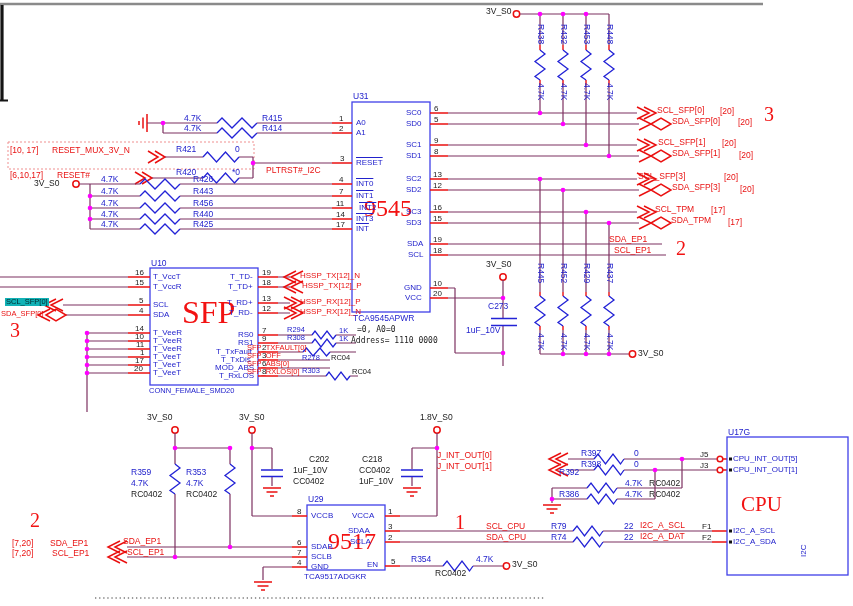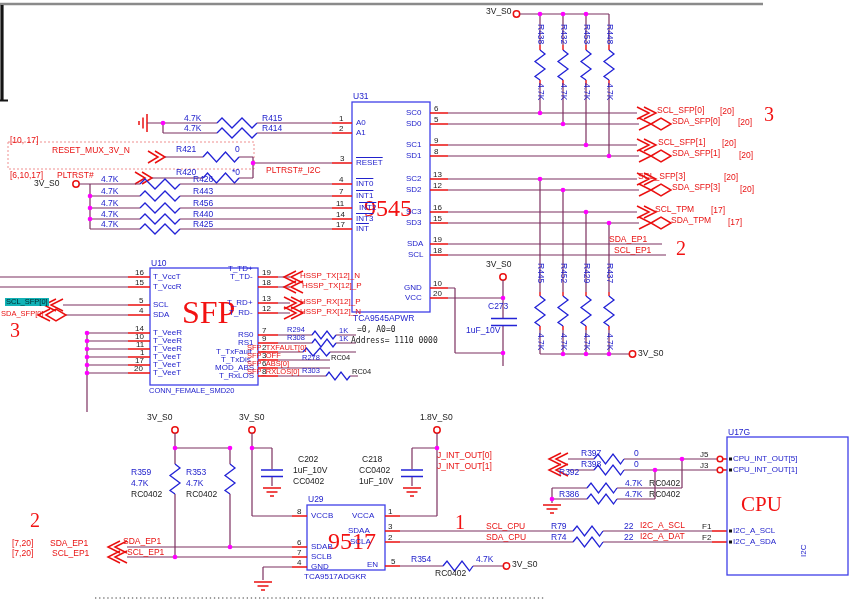--- a/index.html
+++ b/index.html
@@ -267,27 +267,27 @@
 <div class="t blue s8" style="left:406px;top:218px">SD3</div>
 <div class="t blue s8" style="left:407px;top:239px">SDA</div>
 <div class="t blue s8" style="left:408px;top:250px">SCL</div>
 <div class="t blue s8" style="left:404px;top:283px">GND</div>
 <div class="t blue s8" style="left:405px;top:293px">VCC</div>
 
 <div class="t blue" style="left:184px;top:114px">4.7K</div>
 <div class="t blue" style="left:262px;top:114px">R415</div>
 <div class="t blue" style="left:184px;top:124px">4.7K</div>
 <div class="t blue" style="left:262px;top:124px">R414</div>
-<div class="t red" style="left:10px;top:136px">[10, 17]</div>
+<div class="t red" style="left:10px;top:146px">[10, 17]</div>
 <div class="t red" style="left:52px;top:146px">RESET_MUX_3V_N</div>
 <div class="t blue" style="left:176px;top:145px">R421</div>
 <div class="t blue" style="left:235px;top:145px">0</div>
 <div class="t red" style="left:266px;top:166px">PLTRST#_I2C</div>
 <div class="t red" style="left:10px;top:171px">[6,10,17]</div>
-<div class="t red" style="left:57px;top:171px">PLTRST#</div>
+<div class="t red" style="left:57px;top:171px">RESET#</div>
 <div class="t blue" style="left:176px;top:168px">R420</div>
 <div class="t blue" style="left:232px;top:168px">*0</div>
 <div class="t blk" style="left:34px;top:179px">3V_S0</div>
 <div class="t blue" style="left:101px;top:175px">4.7K</div>
 <div class="t blue" style="left:193px;top:175px">R426</div>
 <div class="t blue" style="left:101px;top:187px">4.7K</div>
 <div class="t blue" style="left:193px;top:187px">R443</div>
 <div class="t blue" style="left:101px;top:199px">4.7K</div>
 <div class="t blue" style="left:193px;top:199px">R456</div>
 <div class="t blue" style="left:101px;top:210px">4.7K</div>
@@ -359,21 +359,21 @@
 <div class="t blk s8" style="left:262px;top:278px">18</div>
 <div class="t blk s8" style="left:262px;top:294px">13</div>
 <div class="t blk s8" style="left:262px;top:304px">12</div>
 <div class="t blk s8" style="left:262px;top:326px">7</div>
 <div class="t blk s8" style="left:262px;top:334px">9</div>
 <div class="t blk s8" style="left:262px;top:343px">2</div>
 <div class="t blk s8" style="left:262px;top:351px">3</div>
 <div class="t blk s8" style="left:262px;top:359px">6</div>
 <div class="t blk s8" style="left:262px;top:367px">8</div>
 <div class="t blue s8" style="left:230px;top:272px">T_TD-</div>
-<div class="t blue s8" style="left:228px;top:264px">T_TD+</div>
+<div class="t blue s8" style="left:228px;top:282px">T_TD+</div>
 <div class="t blue s8" style="left:227px;top:298px">T_RD+</div>
 <div class="t blue s8" style="left:229px;top:308px">T_RD-</div>
 <div class="t blue s8" style="left:238px;top:330px">RS0</div>
 <div class="t blue s8" style="left:238px;top:338px">RS1</div>
 <div class="t blue s8" style="left:216px;top:347px">T_TxFault</div>
 <div class="t blue s8" style="left:221px;top:355px">T_TxDis</div>
 <div class="t blue s8" style="left:215px;top:363px">MOD_ABS</div>
 <div class="t blue s8" style="left:219px;top:371px">T_RxLOS</div>
 <div class="t red s8" style="left:300px;top:271px">HSSP_TX[12]_N</div>
 <div class="t red s8" style="left:302px;top:281px">HSSP_TX[12]_P</div>
@@ -394,21 +394,21 @@
 
 <div class="t blk" style="left:147px;top:413px">3V_S0</div>
 <div class="t blk" style="left:239px;top:413px">3V_S0</div>
 <div class="t blk" style="left:420px;top:413px">1.8V_S0</div>
 <div class="t blue" style="left:131px;top:468px">R359</div>
 <div class="t blue" style="left:131px;top:479px">4.7K</div>
 <div class="t blk" style="left:131px;top:490px">RC0402</div>
 <div class="t blue" style="left:186px;top:468px">R353</div>
 <div class="t blue" style="left:186px;top:479px">4.7K</div>
 <div class="t blk" style="left:186px;top:490px">RC0402</div>
-<div class="t blk" style="left:298px;top:455px">C202</div>
+<div class="t blk" style="left:309px;top:455px">C202</div>
 <div class="t blk" style="left:293px;top:466px">1uF_10V</div>
 <div class="t blk" style="left:293px;top:477px">CC0402</div>
 <div class="t blk" style="left:362px;top:455px">C218</div>
 <div class="t blk" style="left:359px;top:466px">CC0402</div>
 <div class="t blk" style="left:359px;top:477px">1uF_10V</div>
 <div class="t blue" style="left:308px;top:495px">U29</div>
 <div class="bg bg24" style="left:328px;top:529px">9517</div>
 <div class="t blue s8" style="left:304px;top:572px">TCA9517ADGKR</div>
 <div class="t blk s8" style="left:297px;top:507px">8</div>
 <div class="t blk s8" style="left:388px;top:507px">1</div>

